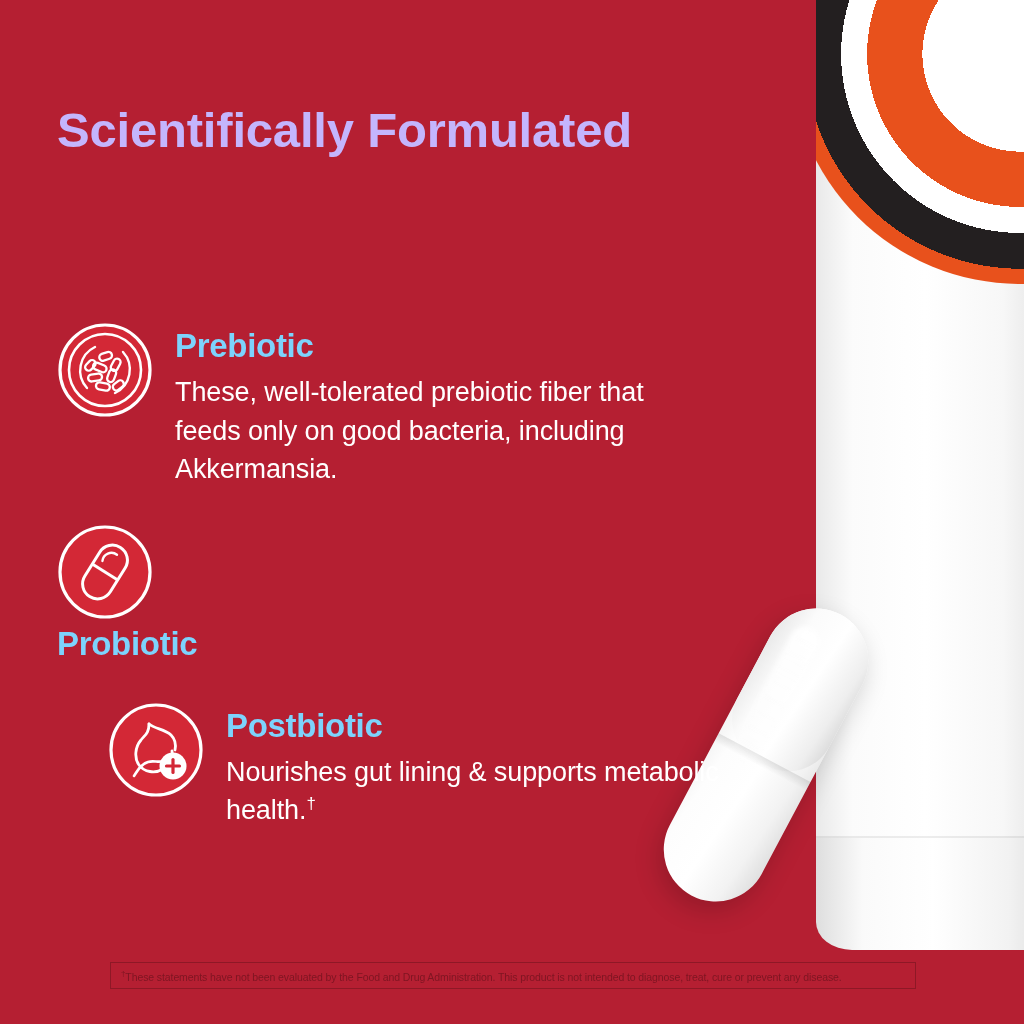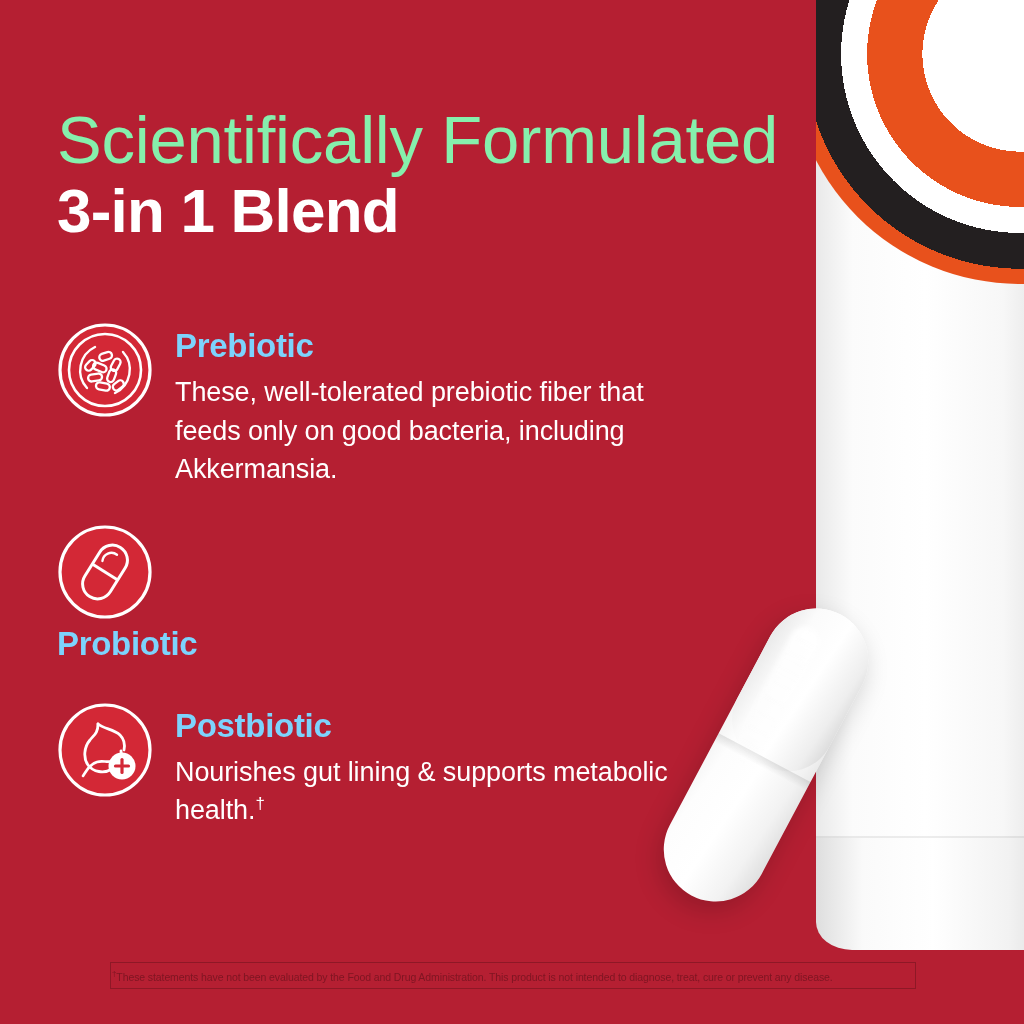--- a/index.html
+++ b/index.html
@@ -79,32 +79,32 @@
   .capsule-gloss{
     position:absolute; left:18px; top:26px; width:30px; height:150px;
     border-radius:18px;
     background:linear-gradient(180deg,rgba(255,255,255,.95),rgba(255,255,255,.1));
     filter:blur(2px);
   }
 
   
   .headline{ position:absolute; left:57px; top:104px; width:760px; }
   .headline .line1{
-    font-size:67px; font-weight:400; color:#86efac; letter-spacing:-.2px;
+    font-size:49px; font-weight:700; color:#c4b5fd; letter-spacing:-.2px;
     line-height:1.08;
   }
   .headline .line2{
     font-size:62px; font-weight:700; color:#ffffff; letter-spacing:-.8px;
     line-height:1.08; margin-top:2px;
   }
 
   
   .benefits{ position:absolute; left:57px; top:322px; width:760px; }
   .benefit{ display:flex; align-items:flex-start; margin-bottom:30px; }
-  .benefit:last-child{ margin-bottom:6px; }
+  .benefit:last-child{ margin-bottom:6px;justify-content:center; }
   .icon-circle{
     flex:0 0 auto; width:96px; height:96px; margin-right:22px;
   }
   .benefit-text{ padding-top:6px; }
   .benefit-title{
     font-size:33px; font-weight:700; color:#7dd3fc; letter-spacing:-.3px;
     line-height:1.1; margin-bottom:9px;
   }
   .benefit-desc{
     font-size:27px; color:#ffffff; line-height:1.42; letter-spacing:-.1px;
@@ -112,21 +112,21 @@
   }
   .dag{ font-size:17px; vertical-align:super; }
 
   .b1{ margin-bottom:36px; }
   .b2{ margin-bottom:30px;flex-direction:column; }
 
   
   .footer{
     position:absolute; left:110px; top:962px; width:806px; height:27px;
     border:1px solid #8E1826;
-    display:flex; align-items:center; padding:0 1px;
+    display:flex; align-items:center; padding:0 10px;
   }
   .footer-text{
     font-size:10.5px; color:#7E1522; letter-spacing:-.1px; white-space:nowrap;
     font-family:"Liberation Sans", sans-serif;
   }
   .footer-text .dagger{ vertical-align:super; font-size:8px; }
 </style>
 </head>
 <body>
 
@@ -140,21 +140,20 @@
 
 <div class="capsule">
   <div class="capsule-body"></div>
   <div class="capsule-cap"></div>
   <div class="capsule-seam"></div>
   <div class="capsule-gloss"></div>
 </div>
 
 <div class="headline">
   <div class="line1">Scientifically Formulated</div>
-  <div class="line2">3-in 1 Blend</div>
 </div>
 
 <div class="benefits">
 
   <div class="benefit b1">
     <div class="icon-circle">
       <svg viewBox="0 0 96 96" width="96" height="96">
         <circle cx="48" cy="48" r="45" fill="#D32836" stroke="#ffffff" stroke-width="3.2"></circle>
         <circle cx="48" cy="48" r="36" fill="none" stroke="#ffffff" stroke-width="2.6"></circle>
         <path d="M30 66 A26 26 0 0 1 38 25" fill="none" stroke="#ffffff" stroke-width="2.4" stroke-linecap="round"></path>

